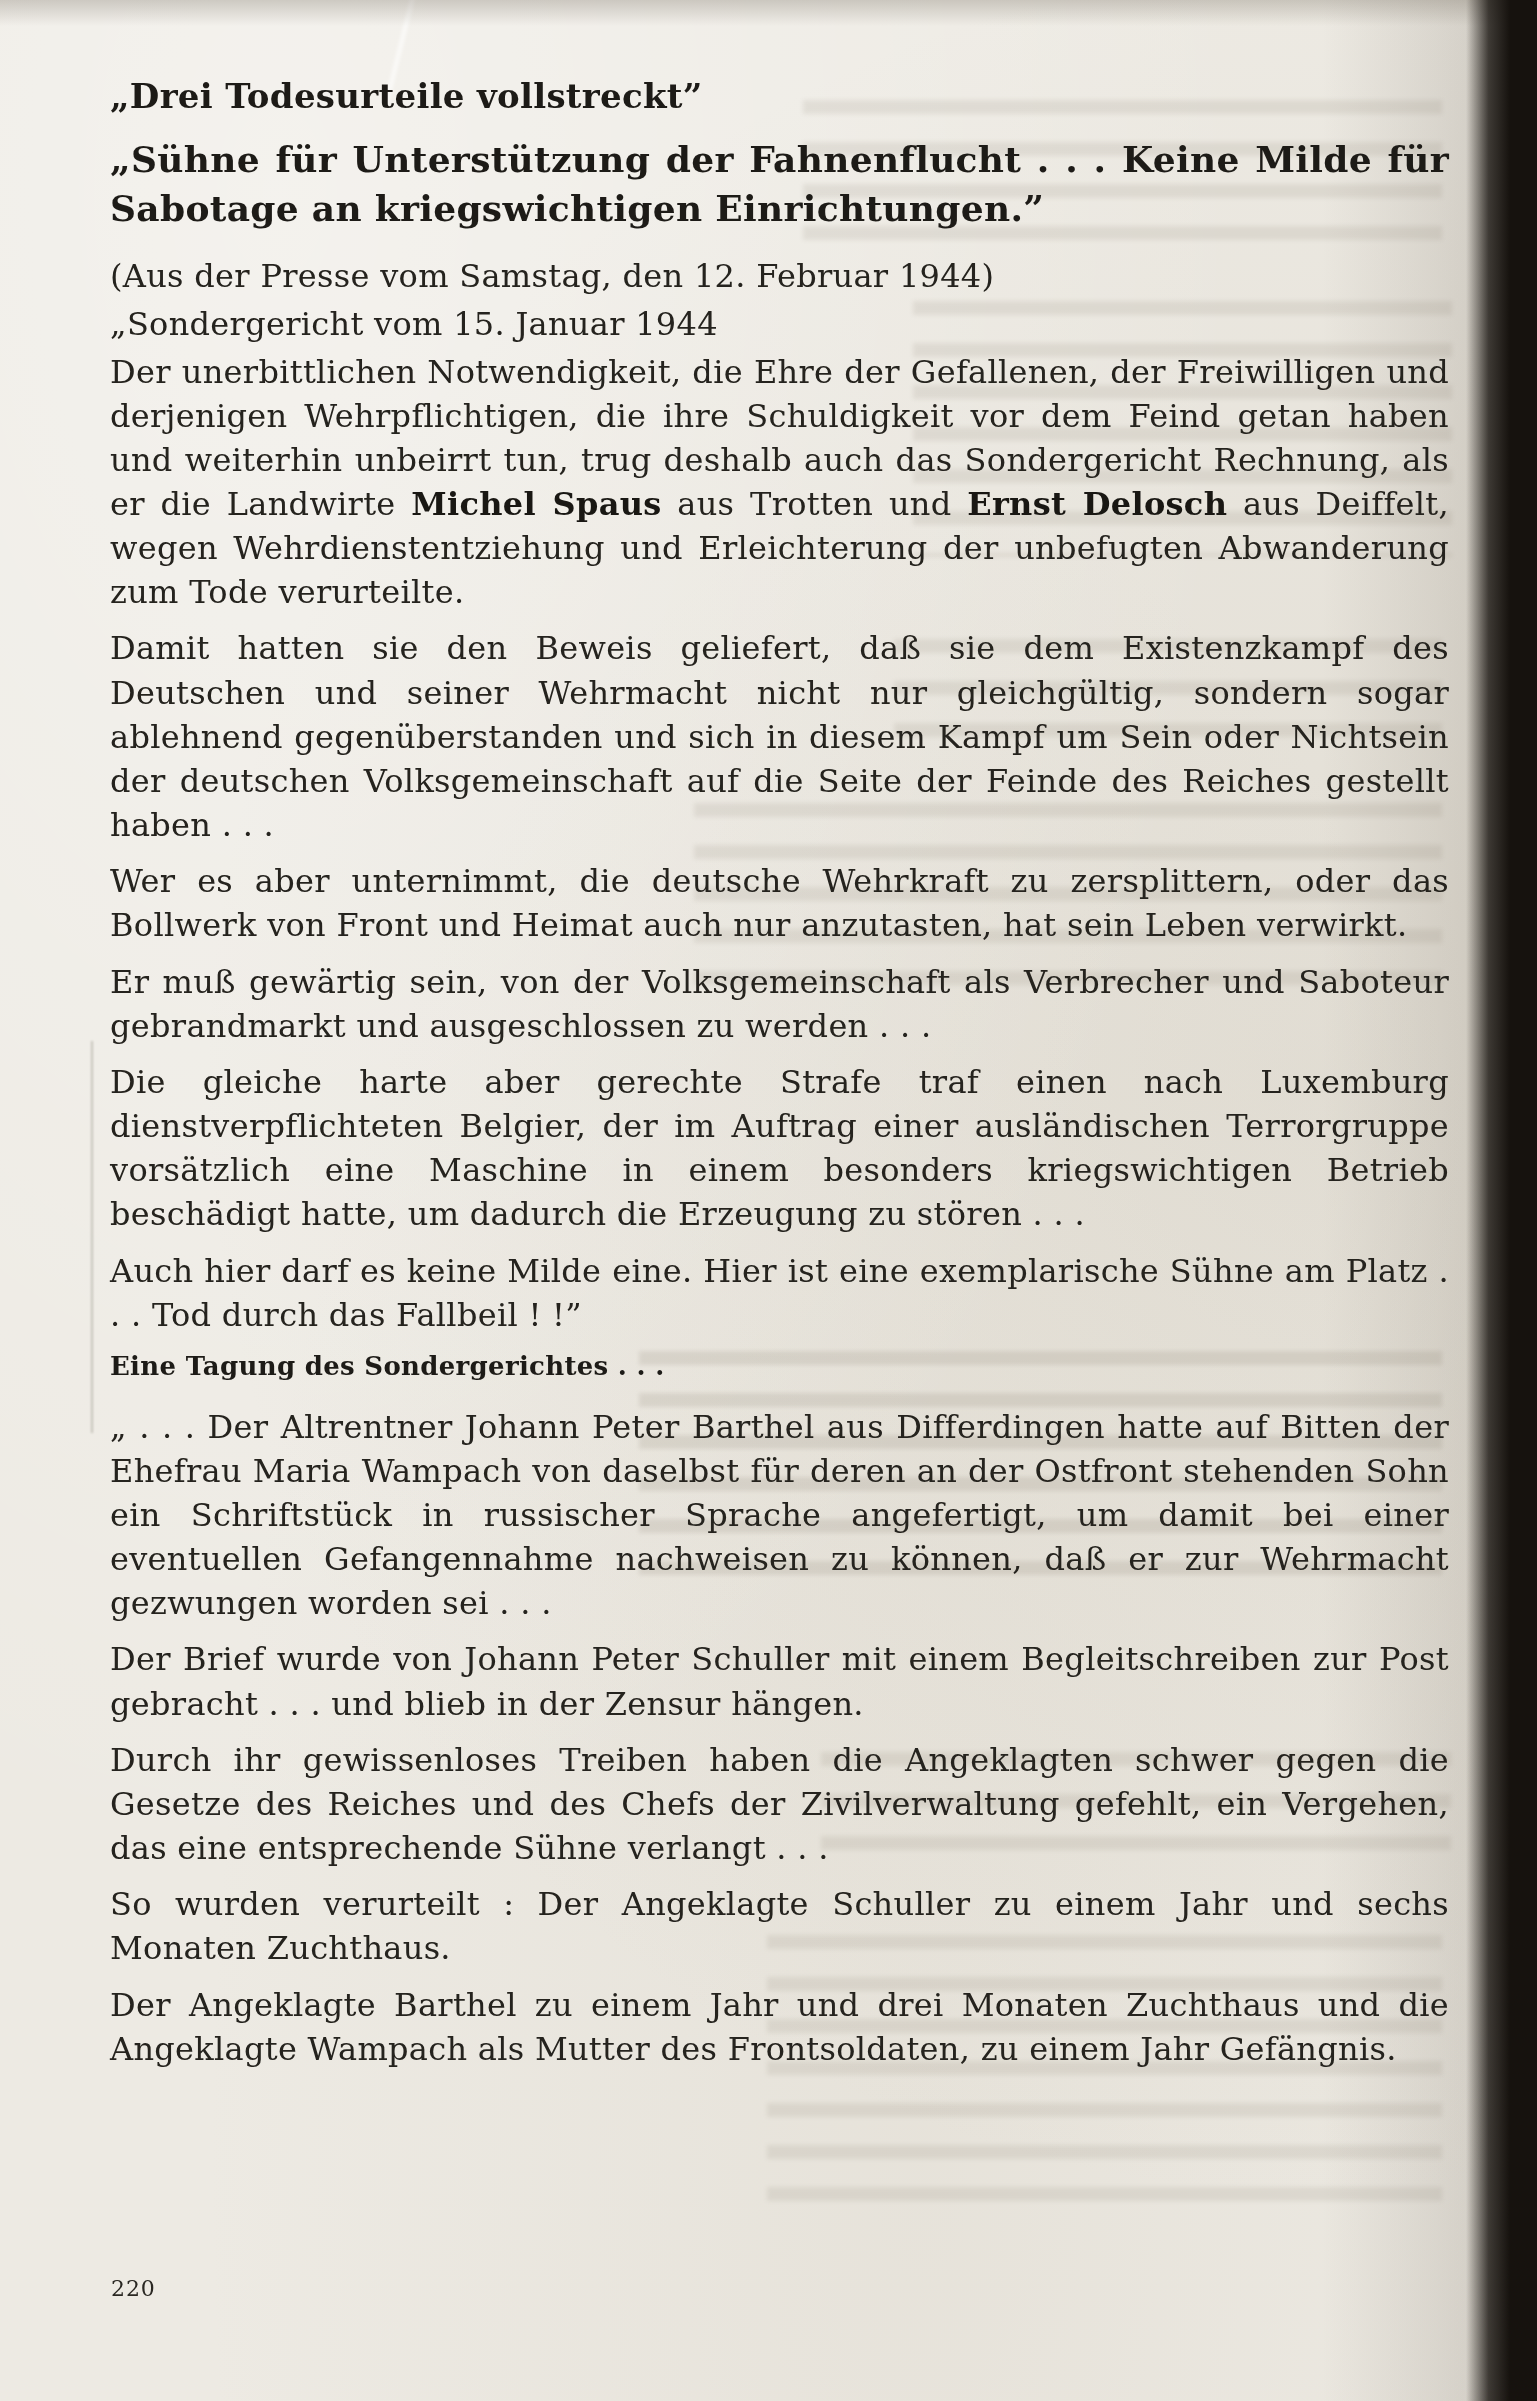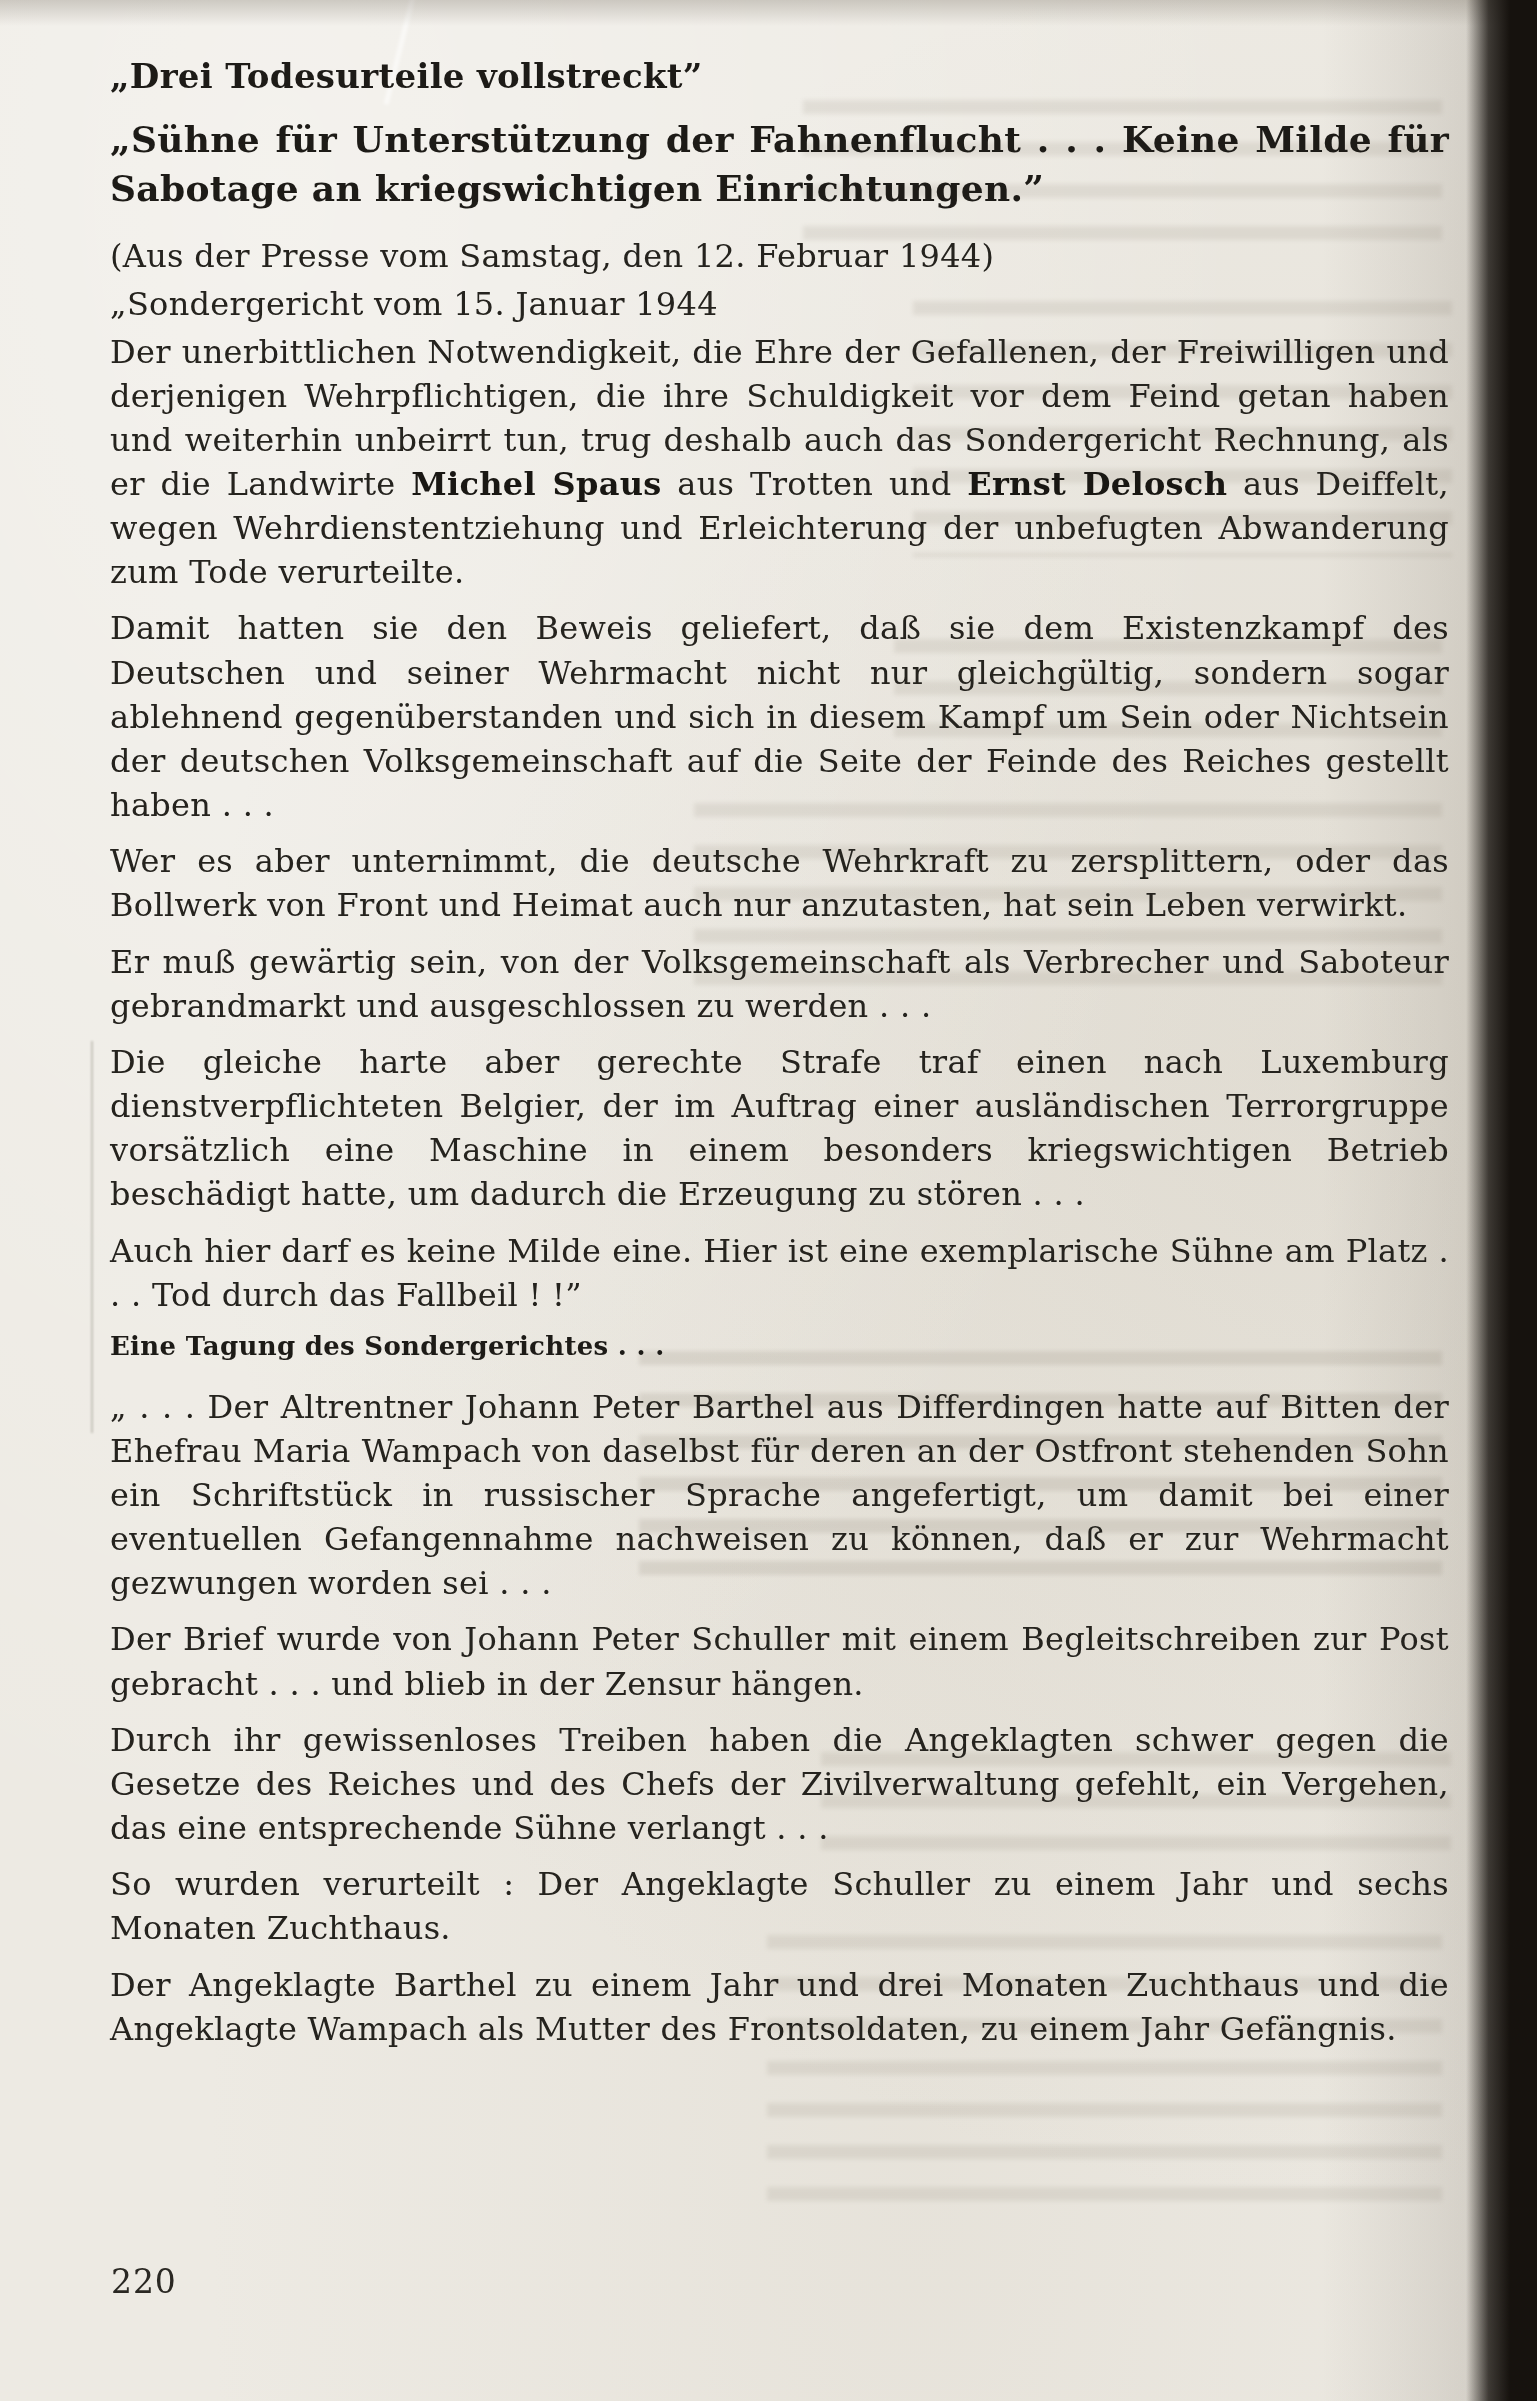--- a/index.html
+++ b/index.html
@@ -70,21 +70,21 @@
     background: linear-gradient(to right,
       rgba(20,16,12,0) 0%,
       rgba(20,16,12,0.78) 32%,
       #16120e 62%);
   }
 
   .content {
     position: relative;
     box-sizing: border-box;
     width: 100%;
-    padding: 53px 88px 0 110px;
+    padding: 73px 88px 0 110px;
     font-size: 32px;
     line-height: 1.38;
     letter-spacing: 0.3px;
     text-align: justify;
   }
   .content p { margin: 0 0 12px; }
   .content p.tight { margin-bottom: 3.7px; }
   .head {
     font-weight: bold;
     color: #1d1b17;
@@ -93,21 +93,21 @@
   h1.head { font-size: 34px; margin: 0 0 14.6px; line-height: 1.38; }
   h2.head { font-size: 36px; margin: 0 0 20px; line-height: 1.38; }
   h3.head { font-size: 34px; margin: 77px 0 16.4px; line-height: 1.38; }
   h4.head { font-size: 26px; margin: 0 0 20px; line-height: 1.38; }
   strong { font-weight: bold; color: #191713; }
 
   .page-number {
     position: absolute;
     left: 111px;
     bottom: 100px;
-    font-size: 33px;
+    font-size: 22px;
     letter-spacing: 0.9px;
     color: #2a2823;
     text-align: right;
   }
 </style>
 </head>
 <body>
 
 <div class="scan-page">
 

